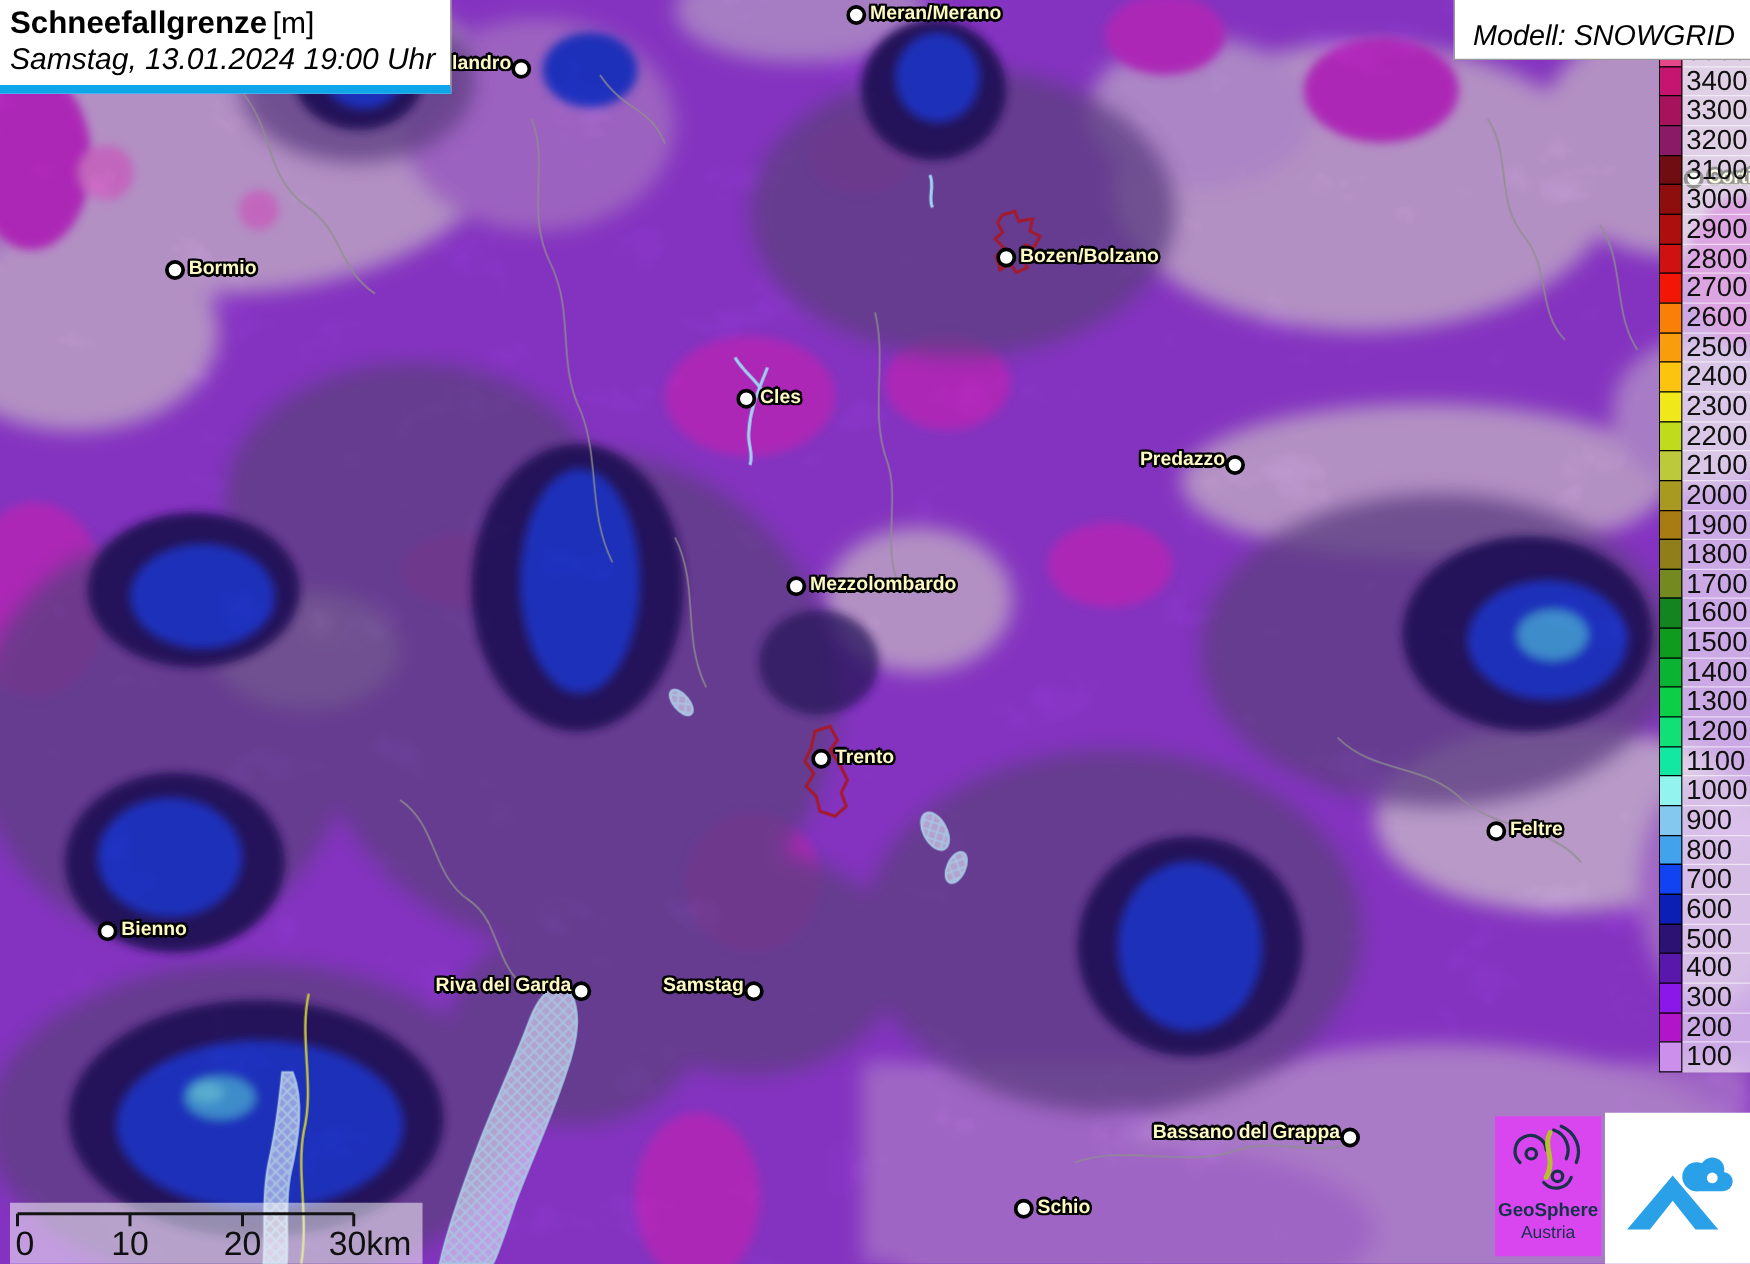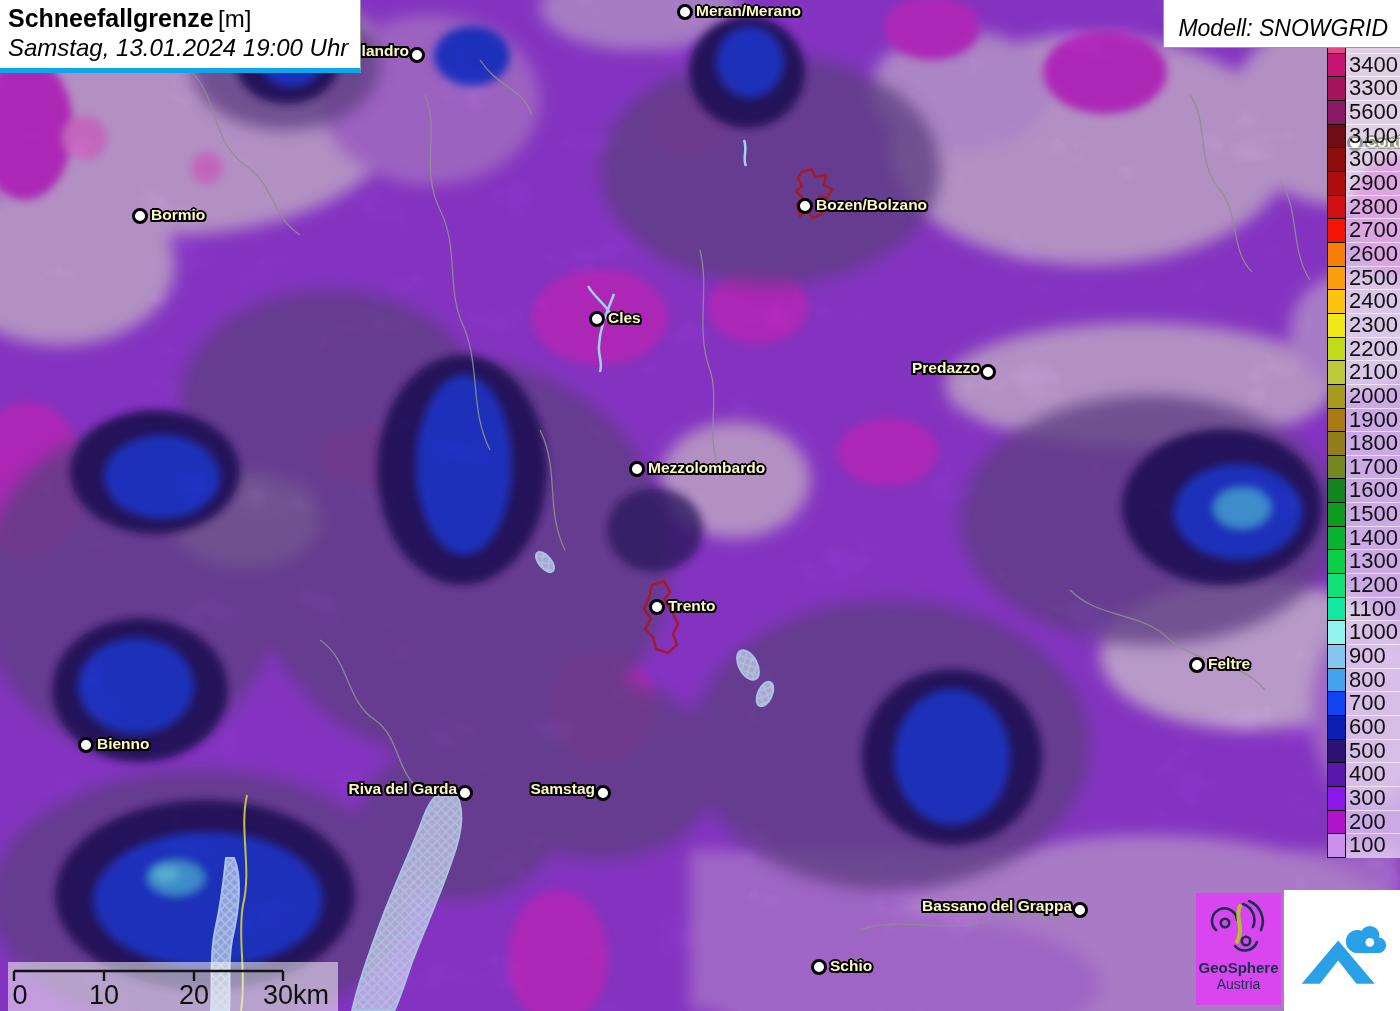--- a/index.html
+++ b/index.html
@@ -22,21 +22,21 @@
   
   #legend{position:absolute;top:29px;left:1327px;z-index:20;}
   .legend-row{display:flex;height:24.66px;}
   .legend-row + .legend-row{margin-top:-1px;}
   .legend-swatch{width:19px;height:100%;border:1.5px solid #000;box-sizing:border-box;}
   .legend-value{display:block;width:52px;height:100%;background:rgba(255,255,255,0.58);
     font-size:22px;line-height:24.66px;color:#101010;padding-left:3px;}
 
   
   #title-box{position:absolute;left:0;top:0;z-index:30;background:#fff;
-    padding:4px 12px 6px 8px;border-right:1px solid #9a9a9a;border-bottom:5px solid #0ea5e9;}
+    padding:4px 12px 6px 8px;border-right:1px solid #9a9a9a;border-bottom:7px solid #0ea5e9;}
   #title-main{font-size:25px;font-weight:bold;color:#000;}
   #title-unit{font-size:24px;font-weight:normal;color:#000;}
   #title-date{font-size:24px;font-style:italic;color:#000;margin-top:1px;}
   #model-box{position:absolute;right:0;top:0;z-index:30;background:#fff;
     padding:15px 12px 5px 14px;border-left:1px solid #9a9a9a;border-bottom:1px solid #9a9a9a;
     font-size:23px;font-style:italic;color:#000;}
 
   
   #scalebar{position:absolute;left:8px;top:962px;width:330px;height:49px;z-index:25;
     background:rgba(255,255,255,0.52);}
@@ -268,21 +268,21 @@
       <div class="legend-row">
         <div class="legend-swatch" style="background: rgb(197, 21, 112);"></div>
         <span class="legend-value">3400</span>
       </div>
       <div class="legend-row">
         <div class="legend-swatch" style="background: rgb(166, 18, 91);"></div>
         <span class="legend-value">3300</span>
       </div>
       <div class="legend-row">
         <div class="legend-swatch" style="background: rgb(138, 26, 102);"></div>
-        <span class="legend-value">5600</span>
+        <span class="legend-value">3200</span>
       </div>
       <div class="legend-row">
         <div class="legend-swatch" style="background: rgb(111, 13, 18);"></div>
         <span class="legend-value">3100</span>
       </div>
       <div class="legend-row">
         <div class="legend-swatch" style="background: rgb(142, 13, 13);"></div>
         <span class="legend-value">3000</span>
       </div>
       <div class="legend-row">

